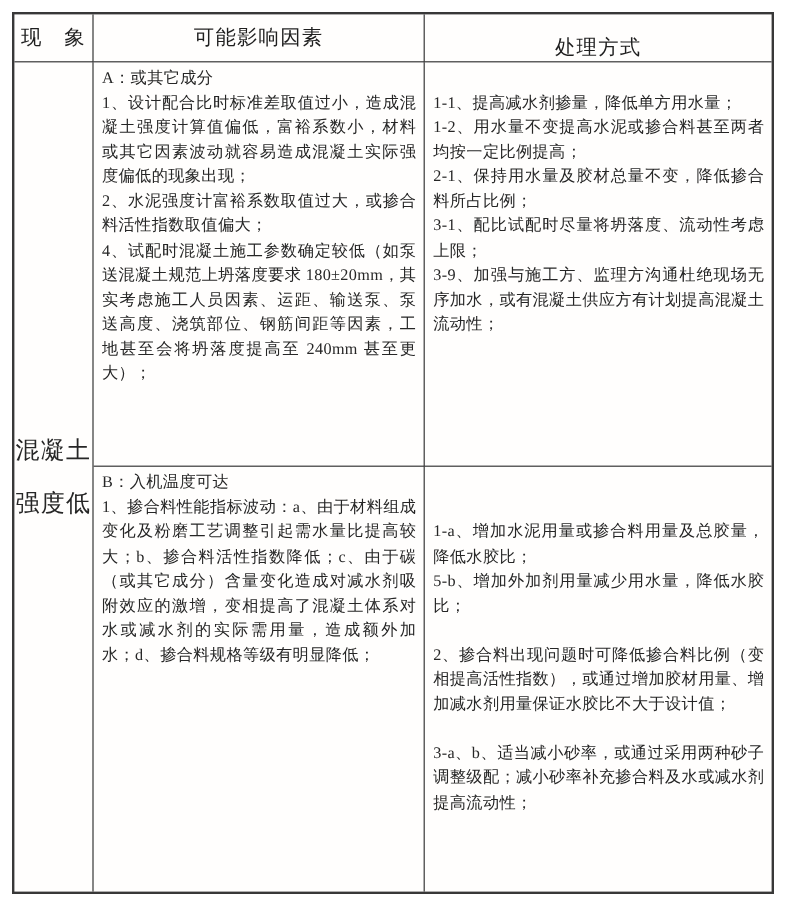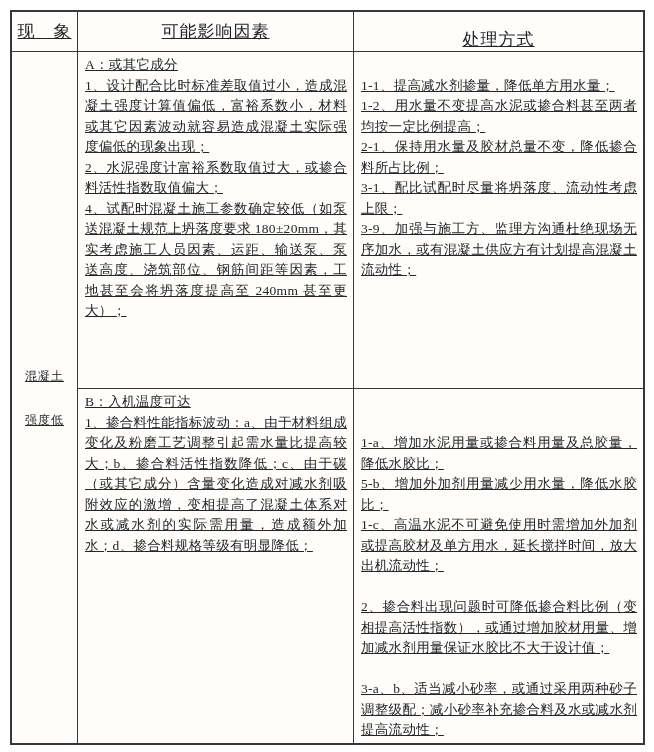--- a/index.html
+++ b/index.html
@@ -20,21 +20,20 @@
     left: 10px;
     top: 10px;
     width: 635px;
     height: 735px;
     box-sizing: border-box;
     border: 2px solid #383838;
     display: grid;
     grid-template-columns: 66px 276px 1fr;
     grid-template-rows: 40px 337px 1fr;
     background: #fffefd;
-    text-decoration: underline;
   }
   .cell {
     box-sizing: border-box;
     border-right: 1px solid #383838;
     border-bottom: 1px solid #383838;
     overflow: hidden;
   }
   .cell.no-right { border-right: none; align-items: flex-end; }
   .cell.no-bottom { border-bottom: none; }
   .header-cell {
@@ -45,21 +44,21 @@
     letter-spacing: 1px;
     color: #1f1f1f;
   }
   .phen-cell {
     grid-column: 1;
     grid-row: 2 / 4;
     display: flex;
     flex-direction: column;
     align-items: center;
     justify-content: center;
-    font-size: 12px;
+    font-size: 20px;
     letter-spacing: 1px;
   }
   .phen-cell p { margin: 0; line-height: 22px; }
   .phen-gap { height: 22px; }
   .body-cell {
     padding: 3px 6px 3px 7px;
     font-size: 13.5px;
     line-height: 20.5px;
     letter-spacing: 0.3px;
     text-align: justify;
@@ -113,20 +112,19 @@
   <div class="cell body-cell c2r3 no-bottom">
       <p class="line">B：入机温度可达</p>
       <p class="line">1、掺合料性能指标波动：a、由于材料组成变化及粉磨工艺调整引起需水量比提高较大；b、掺合料活性指数降低；c、由于碳（或其它成分）含量变化造成对减水剂吸附效应的激增，变相提高了混凝土体系对水或减水剂的实际需用量，造成额外加水；d、掺合料规格等级有明显降低；</p>
     </div>
 
   <div class="cell body-cell c3r3 no-right no-bottom">
       <p class="line"></p>
       <p class="line"></p>
       <p class="line">1-a、增加水泥用量或掺合料用量及总胶量，降低水胶比；</p>
       <p class="line">5-b、增加外加剂用量减少用水量，降低水胶比；</p>
-      <p class="line">1-c、高温水泥不可避免使用时需增加外加剂或提高胶材及单方用水，延长搅拌时间，放大出机流动性；</p>
       <p class="line"></p>
       <p class="line">2、掺合料出现问题时可降低掺合料比例（变相提高活性指数），或通过增加胶材用量、增加减水剂用量保证水胶比不大于设计值；</p>
       <p class="line"></p>
       <p class="line">3-a、b、适当减小砂率，或通过采用两种砂子调整级配；减小砂率补充掺合料及水或减水剂提高流动性；</p>
     </div>
 
 </div>
 
 </body></html>

